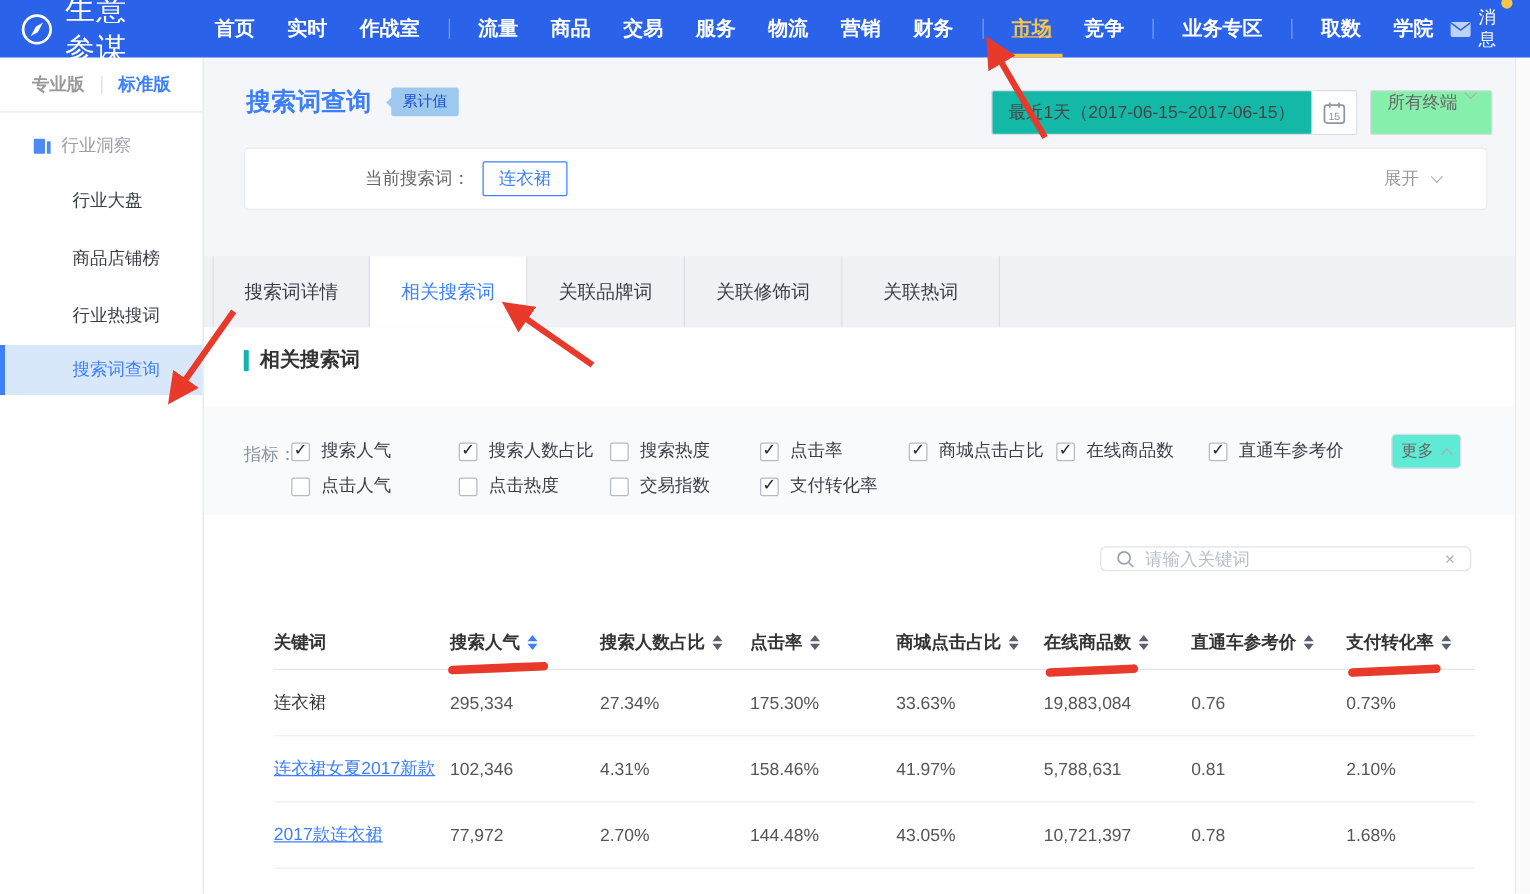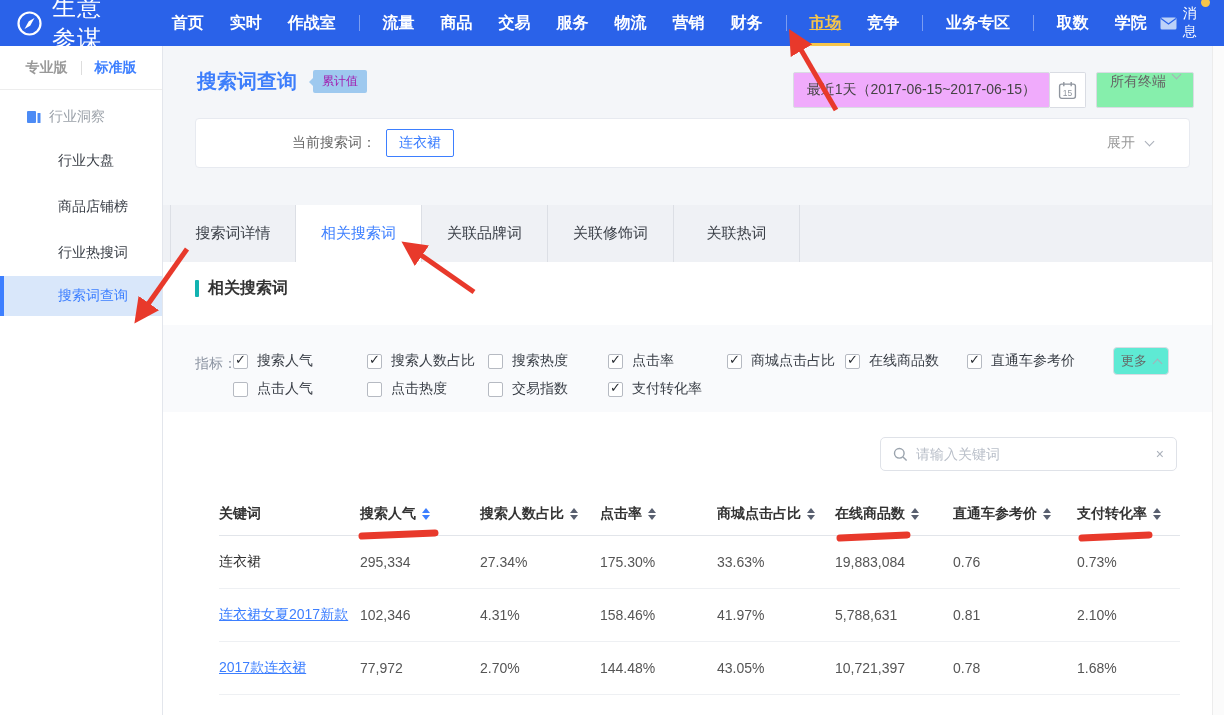--- a/index.html
+++ b/index.html
@@ -26,24 +26,24 @@
   .vtab-div { width:1px; height:14px; background:#ddd; }
   .menu { padding-top:6px; }
   .menu-header { height:42px; display:flex; align-items:center; padding-left:26px; gap:8px; color:#9aa0a8; font-size:14px; }
   .menu-item { height:46px; display:flex; align-items:center; padding-left:54px; color:#3a3f47; font-size:14px; cursor:pointer; border-left:4px solid transparent; }
   .menu-item.active { height:40px; background:#D9E7FA; color:#3D7FFF; border-left-color:#3D7FFF; }
 
   
   .main { position:absolute; left:163px; top:46px; right:0; bottom:0; background:#F4F6F9; }
   .title-row { position:absolute; top:22px; left:34px; display:flex; align-items:center; }
   .page-title { color:#3D7EFB; font-size:20px; font-weight:bold; }
-  .badge { position:relative; margin-left:16px; background:#9EC9EF; color:#a21caf; font-size:12px; padding:3px 9px; border-radius:2px; }
+  .badge { position:relative; margin-left:16px; background:#9EC9EF; color:#1d4ed8; font-size:12px; padding:3px 9px; border-radius:2px; }
   .badge::before { content:""; position:absolute; left:-9px; top:50%; transform:translateY(-50%); border:5px solid transparent; border-right-color:#9EC9EF; }
   .head-controls { position:absolute; top:26px; right:30px; display:flex; align-items:stretch; height:36px; }
-  .date-box { display:flex; align-items:center; background:#f0abfc; border:1px solid #d9dce3; border-radius:2px; padding:0 13px; font-size:14px; color:#444; cursor:pointer; }
+  .date-box { display:flex; align-items:center; background:#14b8a6; border:1px solid #d9dce3; border-radius:2px; padding:0 13px; font-size:14px; color:#444; cursor:pointer; }
   .cal-btn { width:36px; border:1px solid #d9dce3; border-left:none; border-radius:0 2px 2px 0; background:#fff; display:flex; align-items:center; justify-content:center; cursor:pointer; }
   .terminal-box { margin-left:10px; display:flex; background:#86efac; border:1px solid #d9dce3; border-radius:2px; padding:0 13px; font-size:14px; color:#666; cursor:pointer; }
   .chev { display:inline-block; width:7px; height:7px; border-right:1.5px solid #a9aeb8; border-bottom:1.5px solid #a9aeb8; transform:rotate(45deg); margin-left:7px; position:relative; top:-2px; }
   .chev.up { transform:rotate(-135deg); top:2px; }
 
   .term-card { position:absolute; top:72px; left:32px; right:34px; height:50px; background:#fff; border:1px solid #e7eaf0; border-radius:4px; display:flex; align-items:center; padding-left:96px; }
   .term-label { color:#666; font-size:14px; }
   .term-tag { margin-left:10px; border:1px solid #3D7FFF; color:#3D7FFF; font-size:14px; padding:4px 12px; border-radius:2px; background:#fff; cursor:pointer; }
   .expand { margin-left:auto; padding-right:36px; color:#999; font-size:14px; cursor:pointer; }
 
@@ -58,21 +58,21 @@
   .section-title { font-size:16px; font-weight:bold; color:#333; }
 
   .metrics-band { position:absolute; top:63px; left:0; right:12px; height:87px; background:#F9FAFC; }
   .metrics-label { position:absolute; left:32px; top:30px; font-size:14px; color:#8b93a1; }
   .metrics-grid { position:absolute; left:70px; top:23px; display:grid; grid-template-columns:134px 121px 120px 119px 118px 122px 130px; row-gap:2px; }
   .metric { display:flex; align-items:center; gap:9px; height:26px; font-size:14px; color:#3a3f47; cursor:pointer; }
   .cb { width:15px; height:15px; border:1px solid #b6bac2; border-radius:2px; background:#fff; position:relative; flex:none; }
   .cb.checked::after { content:"✓"; position:absolute; left:1px; top:-3px; font-size:13px; font-weight:bold; color:#262a30; }
   .more-btn { position:absolute; top:22px; right:43px; width:56px; height:28px; border:1px solid #d9dce3; border-radius:4px; background:#5eead4; color:#666; font-size:13px; display:flex; align-items:center; justify-content:center; cursor:pointer; }
 
-  .search-box { position:absolute; top:175px; right:47px; width:297px; height:34px; border:1px solid #dfe2e8; border-radius:5px; background:#fff; display:flex; align-items:center; padding:0 12px; }
+  .search-box { position:absolute; top:175px; right:47px; width:297px; height:20px; border:1px solid #dfe2e8; border-radius:5px; background:#fff; display:flex; align-items:center; padding:0 12px; }
   .search-box input { border:none; outline:none; flex:1; font-size:14px; color:#555; margin-left:8px; font-family:inherit; background:transparent; }
   .search-box input::placeholder { color:#b9bfc9; }
   .clear-x { color:#aab0ba; font-size:14px; cursor:pointer; }
 
   .data-table { position:absolute; top:230px; left:56px; right:44px; }
   .t-head, .t-row { display:grid; grid-template-columns:141px 120px 120px 117px 118px 118px 124px 1fr; align-items:center; }
   .t-head { height:44px; font-size:14px; font-weight:bold; color:#333; border-bottom:1px solid #e2e5ea; }
   .th-cell { display:flex; align-items:center; white-space:nowrap; }
   .sort { display:inline-flex; flex-direction:column; gap:2px; margin-left:6px; }
   .sort i { display:block; width:0; height:0; border-left:4px solid transparent; border-right:4px solid transparent; }

